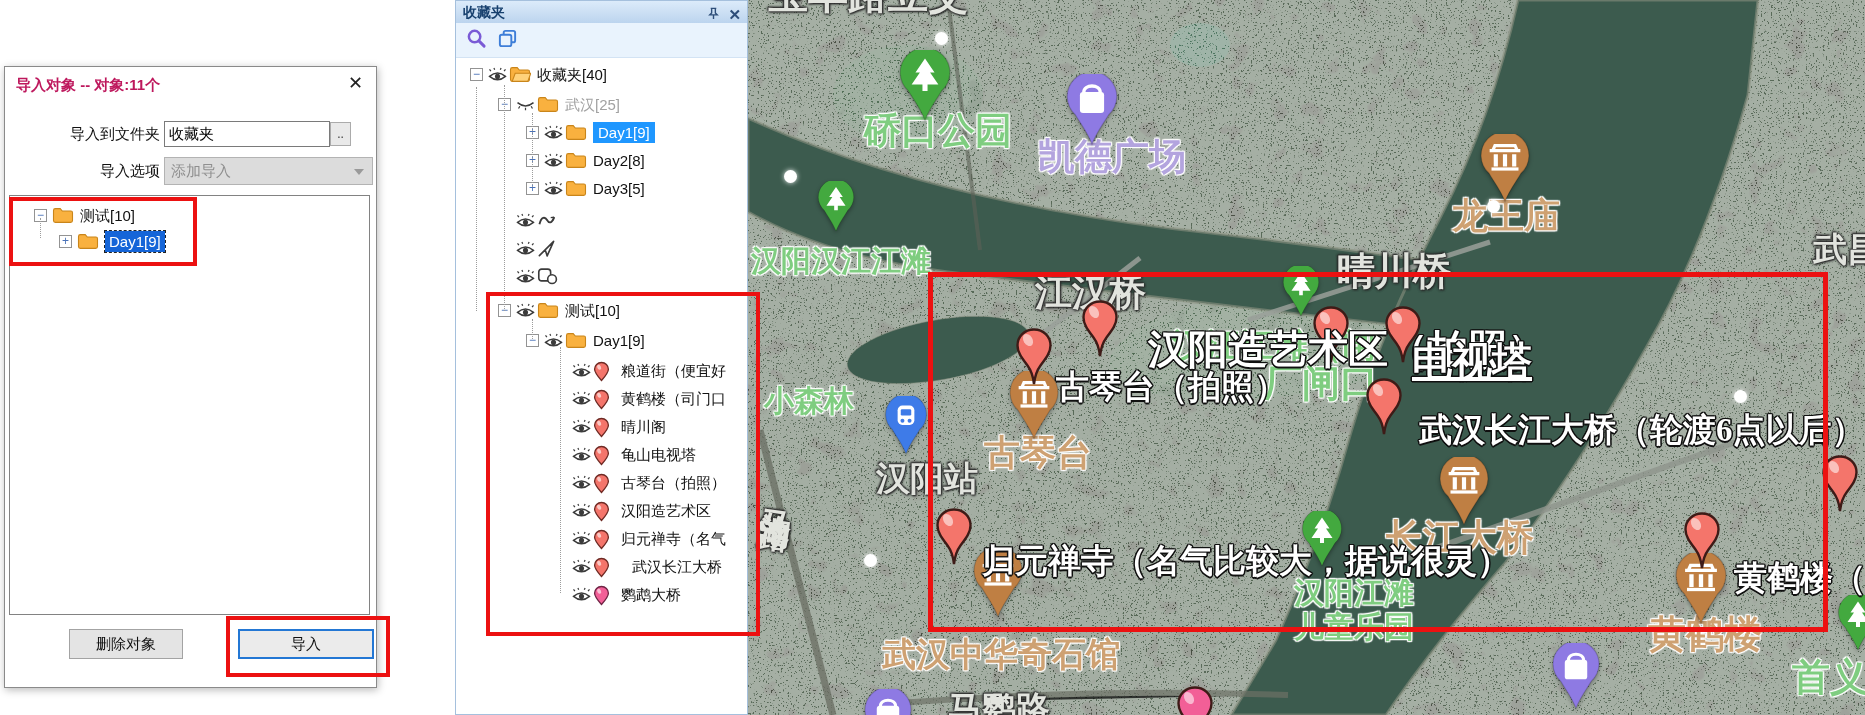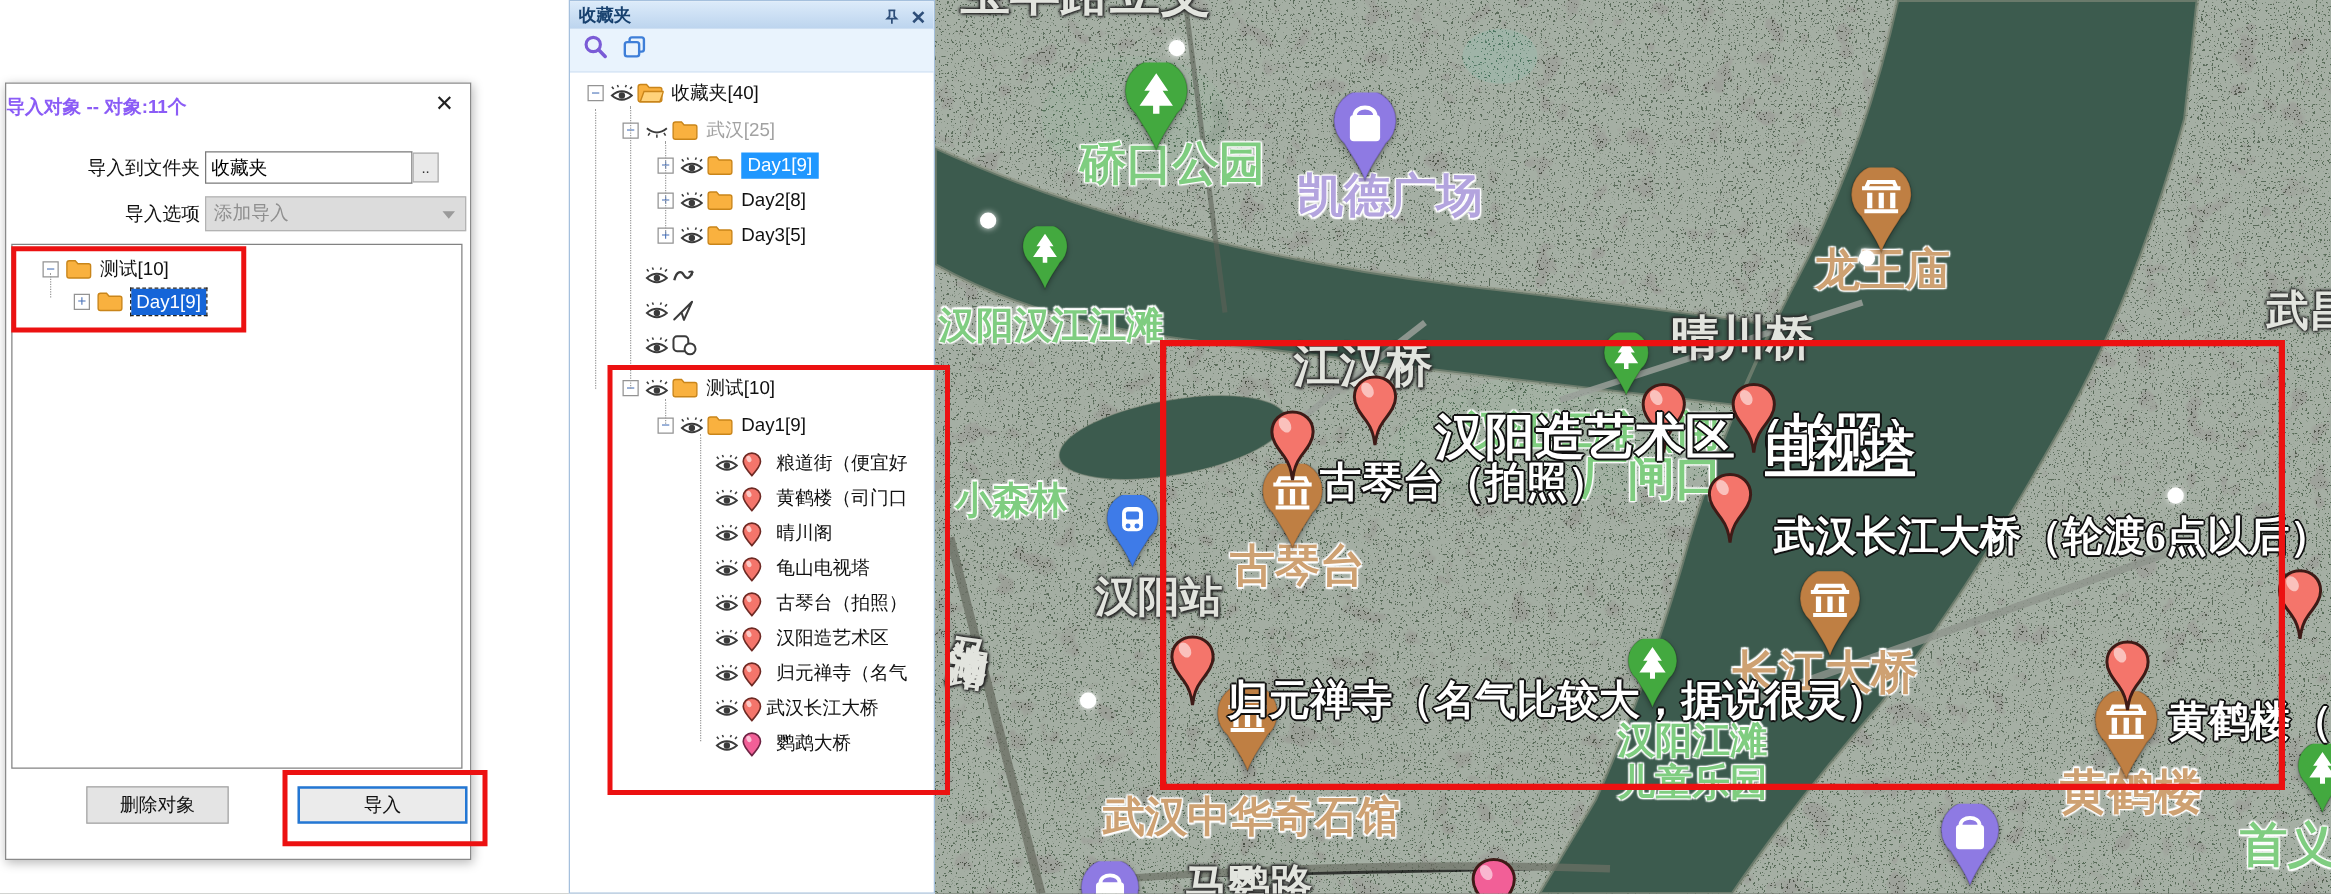--- a/index.html
+++ b/index.html
@@ -2,21 +2,21 @@
 <html><head>
 <meta charset="utf-8">
 <style>
   html,body{margin:0;padding:0}
   body{width:1865px;height:715px;overflow:hidden;background:#fff;position:relative;
        font-family:"Liberation Sans",sans-serif;-webkit-user-select:none;user-select:none}
 
   
   .dialog{position:absolute;left:4px;top:66px;width:371px;height:620px;background:#fff;
           border:1px solid #8a8a8a;box-shadow:1px 2px 8px rgba(0,0,0,.28)}
-  .dlg-title{position:absolute;left:0;top:9px;font-size:15px;font-weight:700;color:#8b5cf6}
+  .dlg-title{position:absolute;left:11px;top:9px;font-size:15px;font-weight:700;color:#be185d}
   .dlg-close{position:absolute;right:13px;top:6px;font-size:18px;color:#222;cursor:pointer;line-height:20px}
   .dlg-label{position:absolute;width:127px;text-align:right;font-size:15px;color:#111}
   .dlg-input{position:absolute;left:159px;top:54px;width:156px;height:24px;border:1px solid #7a7a7a;
              font-size:15px;padding:0 4px;font-family:"Liberation Sans",sans-serif}
   .dlg-browse{position:absolute;left:325px;top:55px;width:21px;height:24px;background:#e9e9e9;
               border:1px solid #ababab;font-size:12px;line-height:8px;color:#333}
   .dlg-combo{position:absolute;left:159px;top:90px;width:201px;height:26px;background:#dcdcdc;
              border:1px solid #b3b3b3;color:#8f8f8f;font-size:15px;line-height:26px;padding-left:6px}
   .combo-arrow{position:absolute;right:8px;top:11px;width:0;height:0;border-left:5px solid transparent;
                border-right:5px solid transparent;border-top:6px solid #9a9a9a}
@@ -315,21 +315,21 @@
       <div class="trow" style="top: 554px;">
         <span class="teye" style="left: 116px;"><svg viewBox="0 0 20 17" width="19" height="16">
             <path d="M3,4.5 L1.5,2.5 M7,3 L6.2,1 M13,3 L13.8,1 M17,4.5 L18.5,2.5" stroke="#3b3b3b" stroke-width="1.3" fill="none"></path>
             <path d="M1.5,10 Q10,2.8 18.5,10 Q10,17.2 1.5,10 Z" fill="#fff" stroke="#3b3b3b" stroke-width="1.5"></path>
             <circle cx="10" cy="10" r="2.7" fill="#3b3b3b"></circle>
           </svg></span>
         <span class="ticon" style="left: 137px;"><svg viewBox="0 0 18 22" width="17" height="21">
             <path d="M9,1.5 C13.2,1.5 16.3,4.6 16.3,8.6 C16.3,12.4 9,20.5 9,20.5 C9,20.5 1.7,12.4 1.7,8.6 C1.7,4.6 4.8,1.5 9,1.5 Z" fill="#f4756b" stroke="#6e2a24" stroke-width="1.4"></path>
             <ellipse cx="6.5" cy="6.5" rx="2" ry="2.8" transform="rotate(-25 6.5 6.5)" fill="rgba(255,255,255,0.6)"></ellipse>
           </svg></span>
-        <span class="tlabel" style="left: 157px;">武汉长江大桥</span>
+        <span class="tlabel" style="left: 176px;">武汉长江大桥</span>
       </div>
       <div class="trow" style="top: 582px;">
         <span class="teye" style="left: 116px;"><svg viewBox="0 0 20 17" width="19" height="16">
             <path d="M3,4.5 L1.5,2.5 M7,3 L6.2,1 M13,3 L13.8,1 M17,4.5 L18.5,2.5" stroke="#3b3b3b" stroke-width="1.3" fill="none"></path>
             <path d="M1.5,10 Q10,2.8 18.5,10 Q10,17.2 1.5,10 Z" fill="#fff" stroke="#3b3b3b" stroke-width="1.5"></path>
             <circle cx="10" cy="10" r="2.7" fill="#3b3b3b"></circle>
           </svg></span>
         <span class="ticon" style="left: 137px;"><svg viewBox="0 0 18 22" width="17" height="21">
             <path d="M9,1.5 C13.2,1.5 16.3,4.6 16.3,8.6 C16.3,12.4 9,20.5 9,20.5 C9,20.5 1.7,12.4 1.7,8.6 C1.7,4.6 4.8,1.5 9,1.5 Z" fill="#f25f97" stroke="#6e2444" stroke-width="1.4"></path>
             <ellipse cx="6.5" cy="6.5" rx="2" ry="2.8" transform="rotate(-25 6.5 6.5)" fill="rgba(255,255,255,0.6)"></ellipse>

